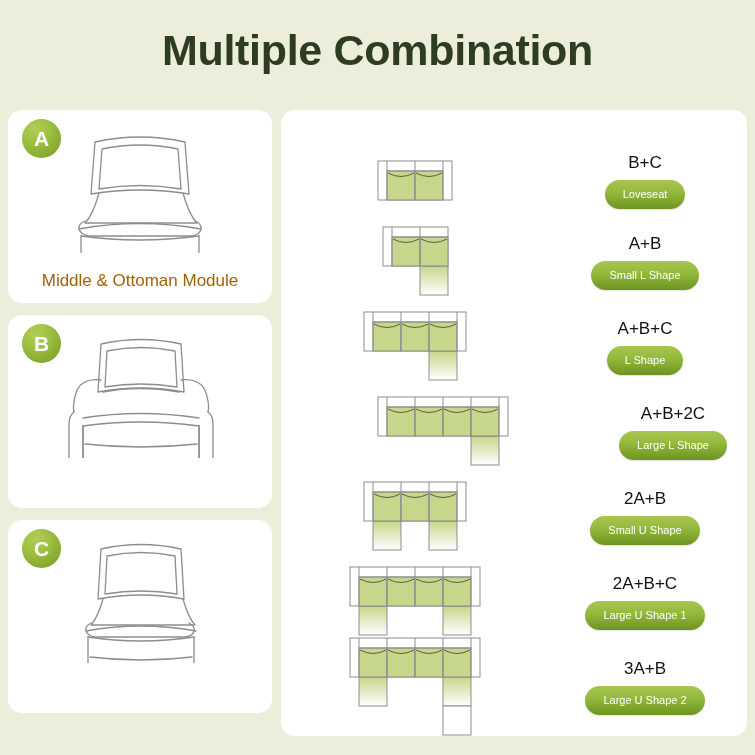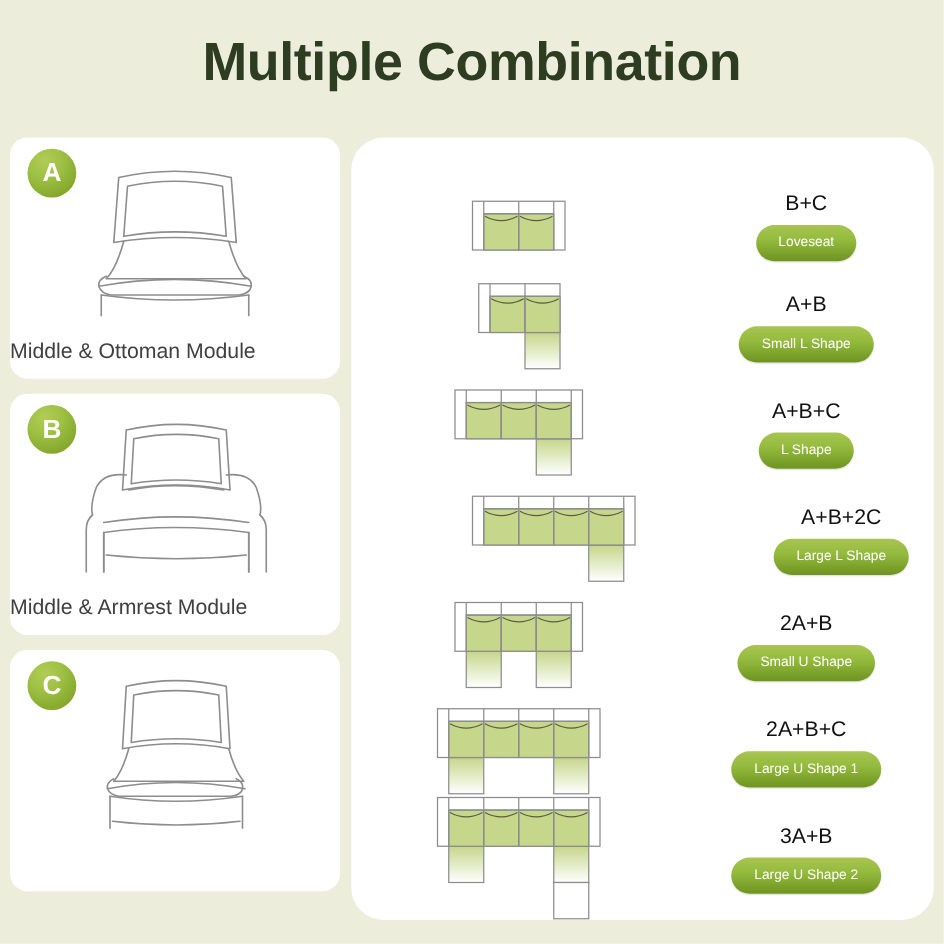--- a/index.html
+++ b/index.html
@@ -72,33 +72,34 @@
     display: flex;
     align-items: center;
     justify-content: center;
   }
   .module-art svg { display: block; }
   .module-label {
     position: absolute;
     left: 0;
     bottom: 12px;
     width: 100%;
+    text-align: center;
     font-size: 17px;
-    color: #404040;
+    color: #a16207;
   }
 
   
   .right-panel {
     position: absolute;
     left: 281px;
     top: 110px;
     width: 466px;
     height: 626px;
     background: #ffffff;
-    border-radius: 26px;
+    border-radius: 14px;
     box-sizing: border-box;
   }
   .combo-list {
     position: relative;
     width: 100%;
     height: 100%;
   }
   .combo-row {
     position: absolute;
     left: 0;
@@ -182,21 +183,20 @@
             <path d="M163 82 q5 4 5 12 l0 42 l-14 0 l0 -40"></path>
             <path d="M38 96 q57 -8 116 0"></path>
             <path d="M38 88 q57 -9 116 0"></path>
             <path d="M38 96 l0 40 l116 0 l0 -40"></path>
             <path d="M40 114 q56 6 112 0"></path>
             <path d="M27 136 l0 10 l12 0 l0 -10"></path>
             <path d="M153 136 l0 10 l12 0 l0 -10"></path>
           </g>
         </svg>
       </div>
-      <div class="module-label">Middle &amp; Armrest Module</div>
     </div>
 
     <div class="module-card">
       <div class="badge">C</div>
       <div class="module-art">
         <svg width="190" height="128" viewBox="0 0 190 128">
           <g fill="none" stroke="#8d8d8d" stroke-width="1.3" stroke-linejoin="round" stroke-linecap="round">
             <path d="M56 14 q40 -9 80 0 l3 50 q-43 -8 -86 0 Z"></path>
             <path d="M62 21 q34 -7 68 0 l2 38 q-36 -6 -72 0 Z"></path>
             <path d="M58 64 q-5 18 -12 26 l104 0 q-7 -8 -12 -26"></path>

